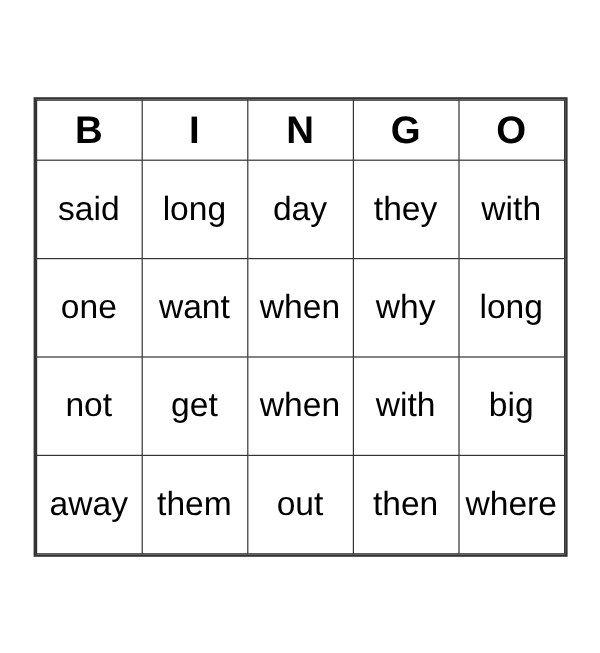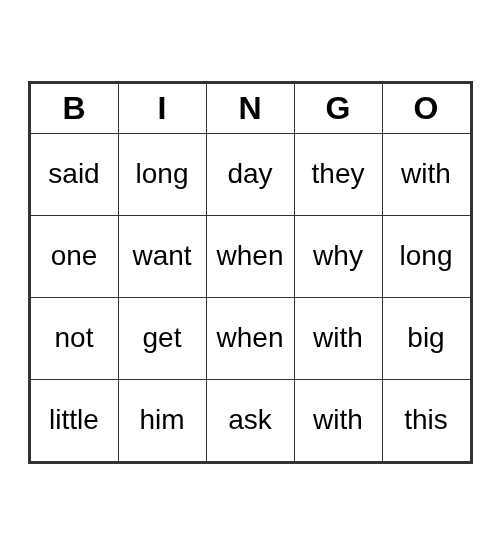--- a/index.html
+++ b/index.html
@@ -78,21 +78,21 @@
           <td>long</td>
         </tr>
         <tr class="data-row">
           <td>not</td>
           <td>get</td>
           <td>when</td>
           <td>with</td>
           <td>big</td>
         </tr>
         <tr class="data-row">
-          <td>little</td>
-          <td>him</td>
-          <td>ask</td>
-          <td>with</td>
-          <td>this</td>
+          <td>away</td>
+          <td>them</td>
+          <td>out</td>
+          <td>then</td>
+          <td>where</td>
         </tr>
       </tbody>
   </table>
 </div>
 
 </body></html>

